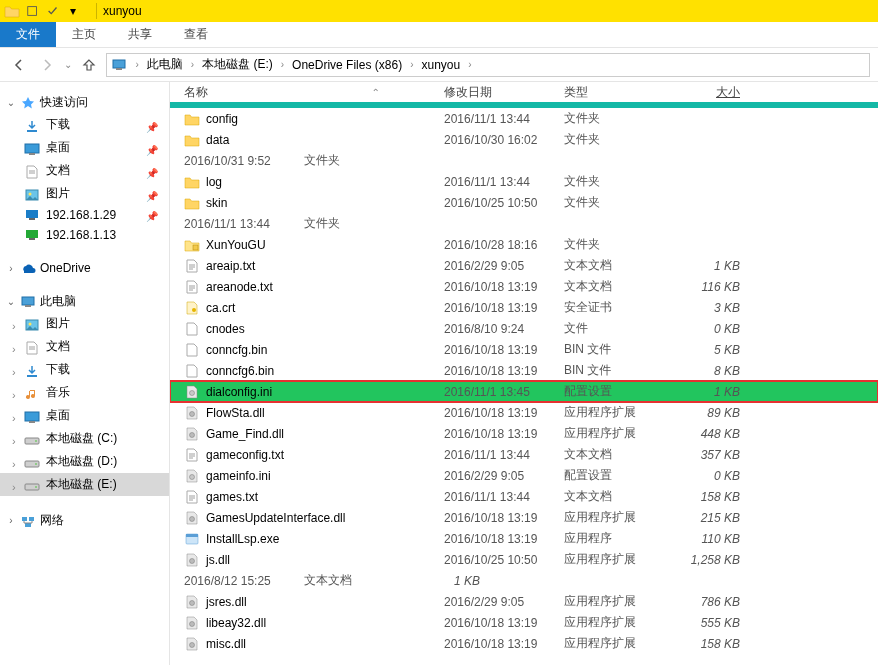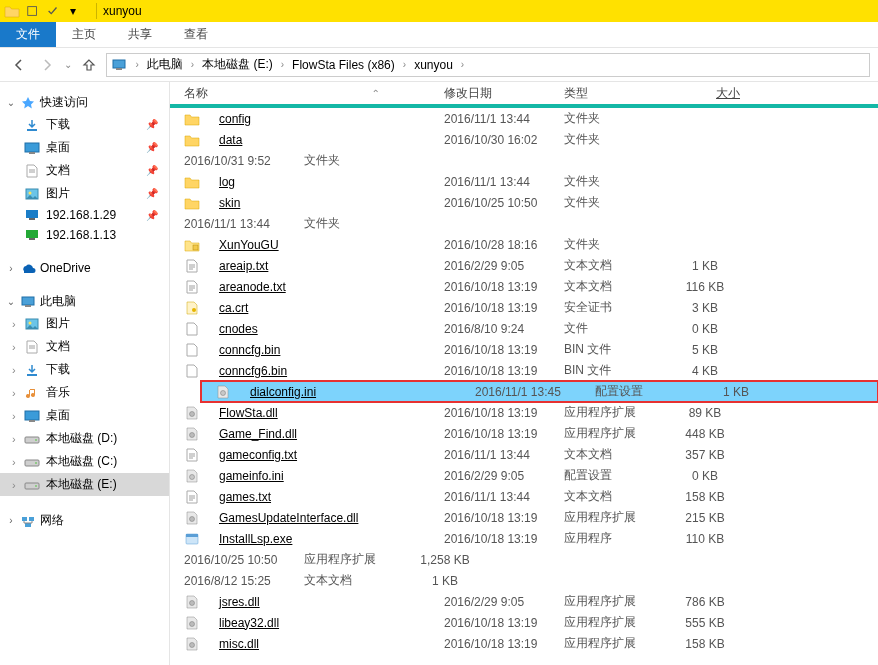--- a/index.html
+++ b/index.html
@@ -24,48 +24,48 @@
 .breadcrumb { flex: 1; border: 1px solid #ccc; height: 24px; display: flex; align-items: center; padding: 0 4px; gap: 2px; }
 .breadcrumb .bc-icon { width: 16px; height: 14px; margin-right: 2px; }
 .breadcrumb .bc-sep { color: #888; padding: 0 4px; font-size: 10px; }
 .breadcrumb .bc-item { padding: 0 2px; }
 
 .content { display: flex; height: calc(665px - 22px - 26px - 34px); }
 
 .navpane { width: 170px; border-right: 1px solid #e5e5e5; padding: 10px 0; overflow: hidden; }
 .nav-group { margin-bottom: 14px; }
 .nav-header { display: flex; align-items: center; padding: 2px 6px; gap: 4px; }
-.nav-row { display: flex; align-items: center; padding: 3px 6px 3px 24px; gap: 6px; position: relative; }
+.nav-row { display: flex; align-items: flex-end; padding: 3px 6px 3px 24px; gap: 6px; position: relative; }
 .nav-row.selected { background: #d8d8d8; }
 .nav-row.hasChevron::before { content: "›"; position: absolute; left: 12px; color: #888; font-size: 11px; }
 .chev { width: 10px; color: #666; font-size: 10px; text-align: center; }
 .pin { position: absolute; right: 10px; color: #888; font-size: 10px; }
 .nav-icon { width: 16px; height: 14px; display: flex; align-items: center; justify-content: center; flex-shrink: 0; }
 .pc-icon { fill: #4aa0d8; }
 .drive { fill: #cfcfcf; stroke: #888; }
 .onedrive { fill: #0a62b5; }
 .net-comp { fill: #1b7dc7; }
 .net-green { fill: #23a836; }
 
 .filepane { flex: 1; overflow: hidden; }
-.col-headers { display: flex; border-bottom: 4px solid #14b8a6; height: 26px; align-items: center; color: #444; }
+.col-headers { display: flex; border-bottom: 6px solid #14b8a6; height: 26px; align-items: center; color: #444; }
 .col { padding-left: 14px; }
 .col.name { width: 260px; display: flex; align-items: center; gap: 40px; }
 .col.name .sort { color: #888; font-size: 10px; margin-left: auto; margin-right: 50px; }
 .col.date { width: 120px; }
 .col.type { width: 120px; }
 .col.size { width: 90px; text-align: right; padding-right: 20px; padding-left: 0; text-decoration: underline; }
 
 .file-row { display: flex; height: 21px; align-items: center; }
-.file-row.highlighted { background: #7dd3fc; outline: 2px solid #e73131; outline-offset: -1px; margin-left: 31px; }
+.file-row.highlighted { background: #22c55e; outline: 2px solid #e73131; outline-offset: -1px; }
 .fc { padding-left: 14px; overflow: hidden; white-space: nowrap; text-overflow: ellipsis; }
-.fc.name { width: 260px; display: flex; align-items: center; gap: 19px; text-decoration: underline; }
+.fc.name { width: 260px; display: flex; align-items: center; gap: 6px; }
 .fc.date { width: 120px; color: #555; }
 .fc.type { width: 120px; color: #555; }
-.fc.size { width: 90px; text-align: center; padding-right: 20px; padding-left: 0; color: #555; }
+.fc.size { width: 90px; text-align: right; padding-right: 20px; padding-left: 0; color: #555; font-style: italic; }
 .file-icon { width: 16px; height: 14px; flex-shrink: 0; }
 .folder-yellow { fill: #ffd564; stroke: #d9a400; stroke-width: 0.5; }
 .folder-lock { fill: #ffe48a; stroke: #d9a400; stroke-width: 0.5; }
 .txt-page { fill: #fff; stroke: #aaa; stroke-width: 1; }
 .dll-gear { fill: #e8e8e8; stroke: #888; stroke-width: 0.5; }
 .bin-page { fill: #fff; stroke: #aaa; stroke-width: 1; }
 .ini-gear { fill: #e8e8e8; stroke: #888; stroke-width: 0.5; }
 .exe-box { fill: #cde5f8; stroke: #5a9ed6; stroke-width: 0.5; }
 .crt-cert { fill: #fff3c9; stroke: #cda500; stroke-width: 0.5; }
 </style>
@@ -206,21 +206,21 @@
     </div>
   <div class="breadcrumb">
     <svg class="bc-icon" viewBox="0 0 16 14">
         <use href="#i-pc"></use>
       </svg>
     <span class="bc-sep">›</span>
     <span class="bc-item">此电脑</span>
     <span class="bc-sep">›</span>
     <span class="bc-item">本地磁盘 (E:)</span>
     <span class="bc-sep">›</span>
-    <span class="bc-item">FlowSta Files (x86)</span>
+    <span class="bc-item">OneDrive Files (x86)</span>
     <span class="bc-sep">›</span>
     <span class="bc-item">xunyou</span>
     <span class="bc-sep">›</span>
   </div>
 </div>
 
 <div class="content">
 
   <div class="navpane">
     <div class="nav-group">
@@ -322,27 +322,27 @@
           <div class="nav-row hasChevron">
             <svg class="nav-icon" viewBox="0 0 16 14">
               <use href="#i-desktop"></use>
             </svg>
             <span>桌面</span>
           </div>
           <div class="nav-row hasChevron">
             <svg class="nav-icon" viewBox="0 0 16 14">
               <use href="#i-drive"></use>
             </svg>
+            <span>本地磁盘 (C:)</span>
+          </div>
+          <div class="nav-row hasChevron">
+            <svg class="nav-icon" viewBox="0 0 16 14">
+              <use href="#i-drive"></use>
+            </svg>
             <span>本地磁盘 (D:)</span>
-          </div>
-          <div class="nav-row hasChevron">
-            <svg class="nav-icon" viewBox="0 0 16 14">
-              <use href="#i-drive"></use>
-            </svg>
-            <span>本地磁盘 (C:)</span>
           </div>
           <div class="nav-row hasChevron selected">
             <svg class="nav-icon" viewBox="0 0 16 14">
               <use href="#i-drive"></use>
             </svg>
             <span>本地磁盘 (E:)</span>
           </div>
         </div>
     </div>
 
@@ -490,21 +490,21 @@
         </div>
         <div class="file-row">
     <div class="fc name">
             <svg class="file-icon" viewBox="0 0 16 14">
               <use href="#i-bin"></use>
             </svg>
             <span>conncfg6.bin</span>
           </div>
     <div class="fc date">2016/10/18 13:19</div>
     <div class="fc type">BIN 文件</div>
-    <div class="fc size">4 KB</div>
+    <div class="fc size">8 KB</div>
         </div>
         <div class="file-row highlighted">
     <div class="fc name">
             <svg class="file-icon" viewBox="0 0 16 14">
               <use href="#i-ini"></use>
             </svg>
             <span>dialconfig.ini</span>
           </div>
     <div class="fc date">2016/11/1 13:45</div>
     <div class="fc type">配置设置</div>
@@ -581,20 +581,26 @@
             <svg class="file-icon" viewBox="0 0 16 14">
               <use href="#i-exe"></use>
             </svg>
             <span>InstallLsp.exe</span>
           </div>
     <div class="fc date">2016/10/18 13:19</div>
     <div class="fc type">应用程序</div>
     <div class="fc size">110 KB</div>
         </div>
         <div class="file-row">
+    <div class="fc name">
+            <svg class="file-icon" viewBox="0 0 16 14">
+              <use href="#i-dll"></use>
+            </svg>
+            <span>js.dll</span>
+          </div>
     <div class="fc date">2016/10/25 10:50</div>
     <div class="fc type">应用程序扩展</div>
     <div class="fc size">1,258 KB</div>
         </div>
         <div class="file-row">
     <div class="fc date">2016/8/12 15:25</div>
     <div class="fc type">文本文档</div>
     <div class="fc size">1 KB</div>
         </div>
         <div class="file-row">

